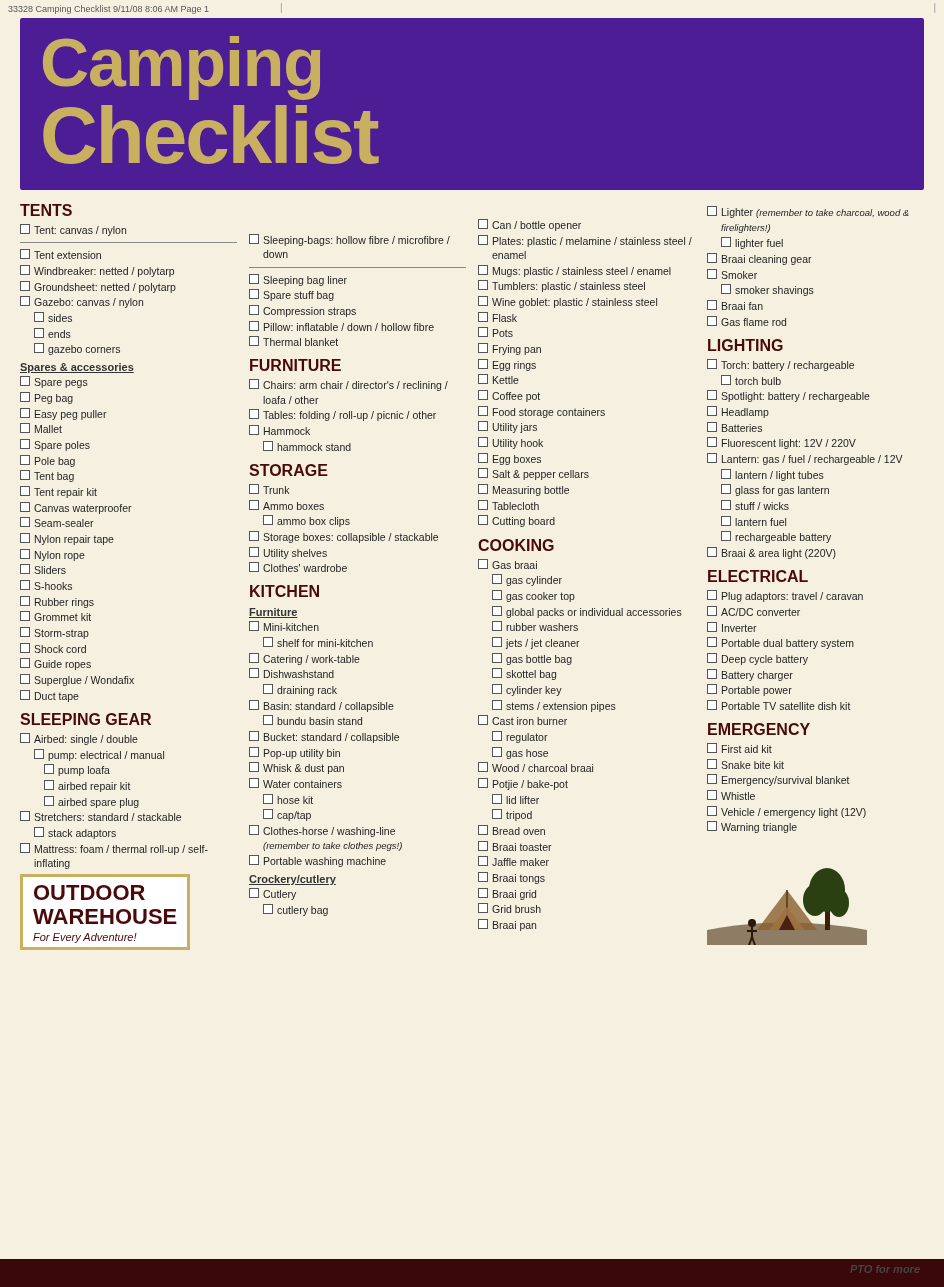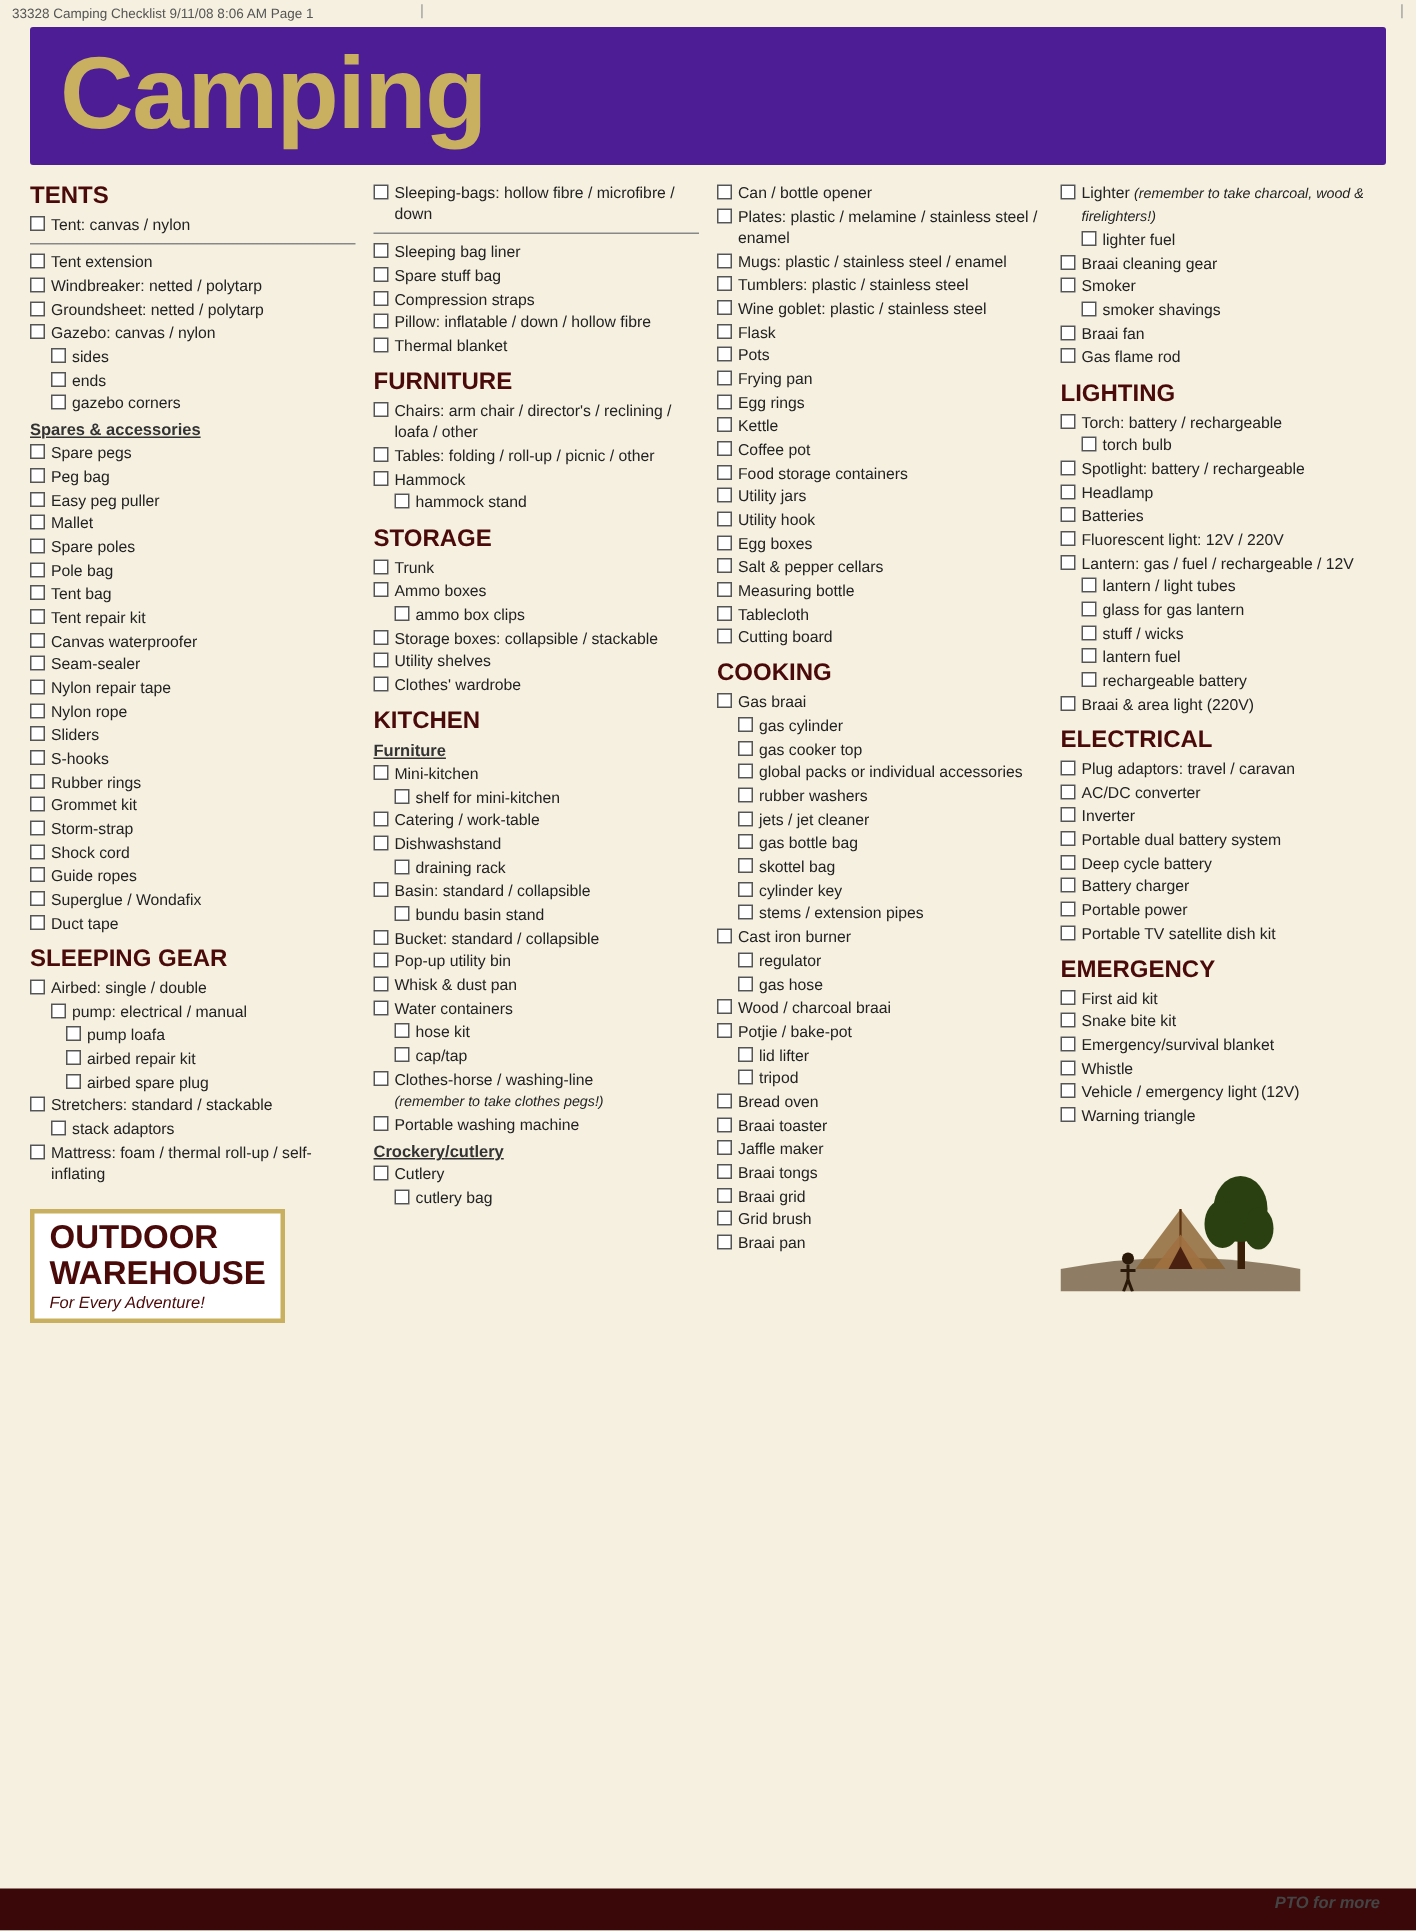--- a/index.html
+++ b/index.html
@@ -45,20 +45,21 @@
       font-weight: 900;
       color: #c8b060;
       line-height: 1;
       letter-spacing: -2px;
     }
 
     .content {
       display: flex;
       gap: 0;
       padding: 12px 20px 0 20px;
+      align-items: center;
     }
 
     .col {
       flex: 1;
       padding: 0 6px;
     }
     .col:first-child { padding-left: 0; }
     .col:last-child { padding-right: 0; }
 
     .section-title {
@@ -106,21 +107,21 @@
       border-top: 1.5px solid #888;
       margin: 5px 0;
     }
 
     .italic { font-style: italic; font-size: 9.5px; }
 
     .logo-box {
       border: 3px solid #c8b060;
       display: inline-block;
       padding: 4px 10px;
-      margin-top: 14px;
+      margin-top: 2px;
       background: #fff;
     }
     .logo-outdoor {
       font-size: 22px;
       font-weight: 900;
       color: #4a0a0a;
       line-height: 1.1;
       text-transform: uppercase;
     }
     .logo-warehouse {
@@ -158,20 +159,21 @@
   </style>
 </head>
 <body>
 
 <span class="page-meta">33328 Camping Checklist 9/11/08 8:06 AM Page 1</span>
 <span class="corner-mark corner-tl">|</span>
 <span class="corner-mark corner-tr">|</span>
 
 <div class="header">
   <div class="header-camping">Camping</div>
+  <div class="header-checklist">Checklist</div>
 </div>
 
 <div class="content">
 
   <div class="col">
     <div class="section-title first">TENTS</div>
     <div class="item">
         <span class="cb"></span>
         <span>Tent: canvas / nylon</span>
       </div>

